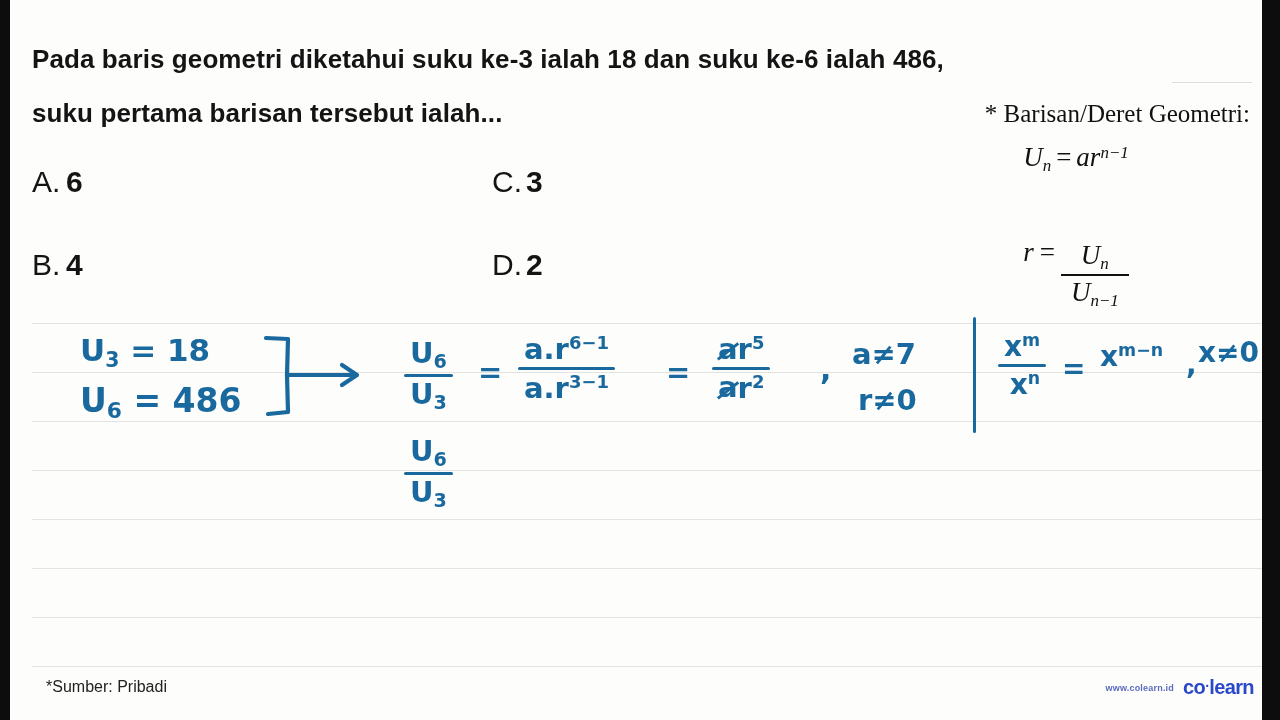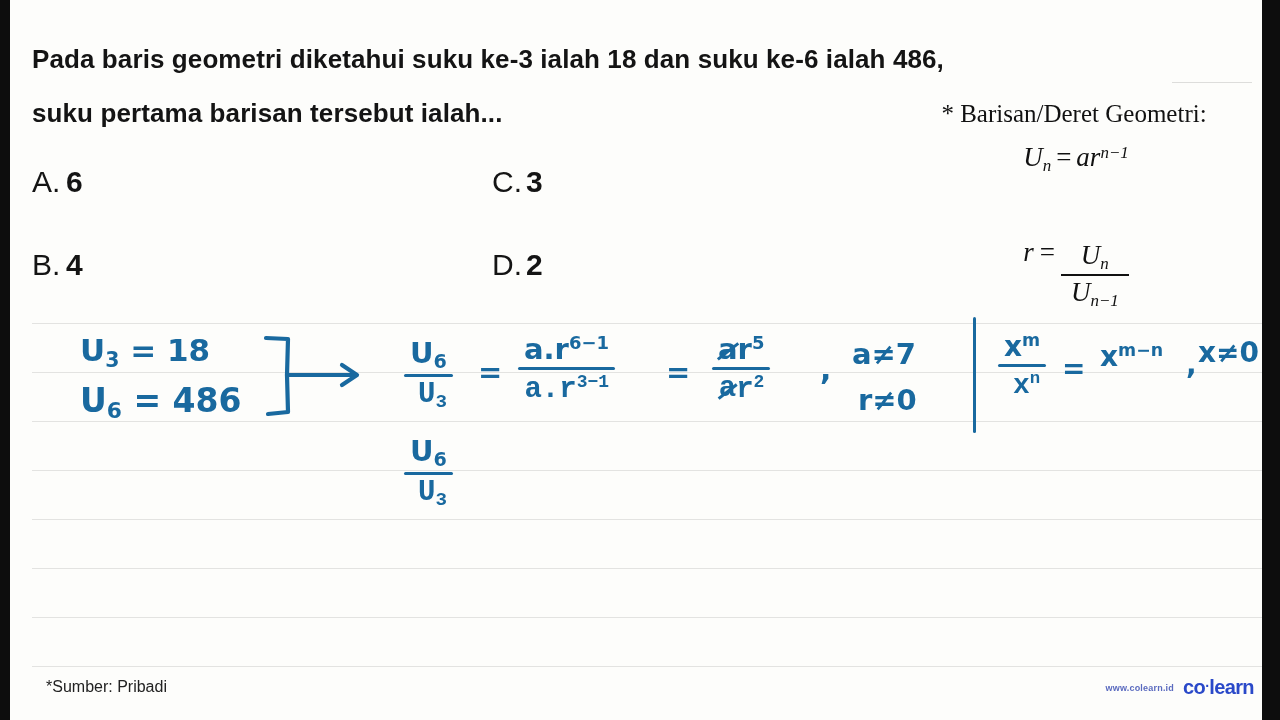--- a/index.html
+++ b/index.html
@@ -63,22 +63,22 @@
 
   
   .formula-block {
     position: absolute; z-index: 6;
     left: 890px; top: 100px; width: 372px;
     font-family: "Liberation Serif", serif;
     color: #111;
     text-align: center;
   }
   .fb-title {
-    font-size: 25px; text-align: center; white-space: nowrap;
-    margin: 0 4px 14px 0;
+    font-size: 25px; text-align: right; white-space: nowrap;
+    margin: 0 12px 14px 0;
   }
   .fb-eq1 {
     font-size: 27px; font-style: italic; margin: 0 0 18px 0;
   }
   .fb-eq1 .sub { font-size: 17px; font-style: italic; vertical-align: -5px; }
   .fb-eq1 .sup { font-size: 17px; font-style: italic; vertical-align: 8px; }
   .fb-eq1 .op { font-style: normal; padding: 0 5px; }
 
   .fb-eq2 {
     display: flex; align-items: center; justify-content: center;
@@ -97,21 +97,21 @@
     color: #19699f;
     font-family: "DejaVu Sans", sans-serif;
     font-weight: 700;
     white-space: nowrap;
   }
   .hand .sb { font-size: .66em; vertical-align: -.28em; }
   .hand .sp { font-size: .62em; vertical-align: .55em; }
 
   .hfrac { display: inline-flex; flex-direction: column; align-items: flex-end; line-height: 1.02; }
   .hfrac .num { padding: 0 6px 2px 6px; }
-  .hfrac .den { padding: 3px 6px 0 6px; font-family: Liberation Mono, monospace; }
+  .hfrac .den { padding: 3px 6px 0 6px; }
   .hfrac .hbar { height: 3px; background: #19699f; width: 100%; border-radius: 2px; }
 
   .strike { position: relative; display: inline-block; }
   .strike::after {
     content: ""; position: absolute;
     left: -3px; right: -3px; top: 52%;
     height: 2.6px; background: #19699f;
     transform: rotate(-38deg); transform-origin: center;
   }
 

